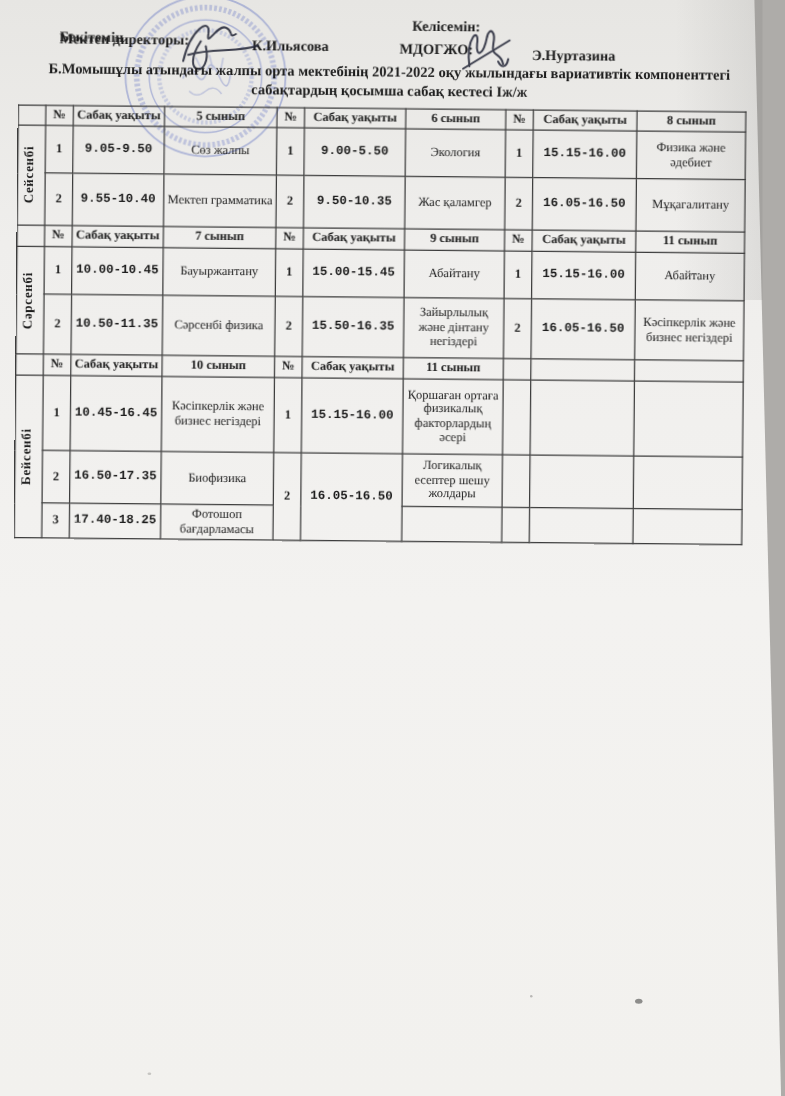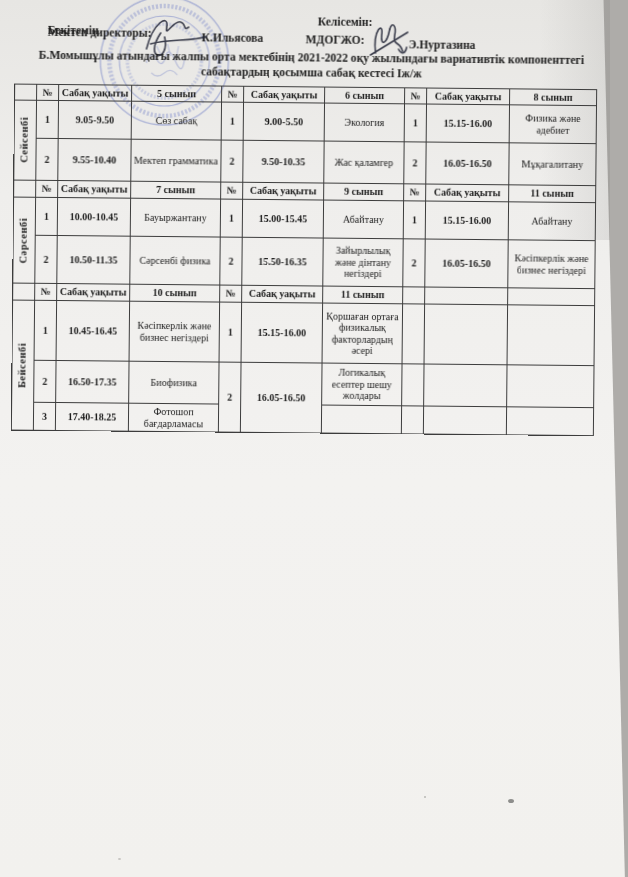--- a/index.html
+++ b/index.html
@@ -32,21 +32,21 @@
     position:absolute;left:15px;top:84px;width:582px;
     border-collapse:collapse;table-layout:fixed;
   }
   table.sched td{
     border:1px solid #3c3c3c;padding:1px 2px;
     font-size:10px;line-height:1.15;text-align:center;vertical-align:middle;
     overflow:hidden;
   }
   td.hcell{font-weight:bold;font-size:10.3px;}
   td.num{font-weight:bold;}
-  td.time{font-weight:bold;}
+  td.time{font-weight:bold;font-family:Liberation Mono, monospace;}
   td.day-cell{padding:0;}
   .day-rot{
     writing-mode:vertical-rl;transform:rotate(180deg);
     margin:0 auto;font-weight:bold;font-size:10.5px;letter-spacing:.5px;
   }
   .speck{position:absolute;border-radius:50%;}
 </style>
 </head>
 <body>
 
@@ -64,23 +64,23 @@
       <path d="M52 72 q4 -14 10 -4 t9 -2 t10 4 t9 -2" stroke-width="1.3" opacity=".8"></path>
       <path d="M57 82 q6 6 13 0 t13 2" stroke-width="1.2" opacity=".7"></path>
       <path d="M62 55 l5 10 m6 -12 l3 12 m8 -10 l-2 11" stroke-width="1.2" opacity=".7"></path>
     </g>
   </svg>
 
   <div class="hdr" style="left:48px;top:24px">Бекітемін</div>
   <div class="hdr" style="left:48px;top:26px">Мектеп директоры:</div>
   <div class="name" style="left:202px;top:30px">К.Ильясова</div>
 
-  <div class="hdr" style="left:318px;top:13px">Келісемін:</div>
-  <div class="hdr" style="left:306px;top:31px">МДОГЖО:</div>
-  <div class="name" style="left:409px;top:35px">Э.Нуртазина</div>
+  <div class="hdr" style="left:330px;top:13px">Келісемін:</div>
+  <div class="hdr" style="left:320px;top:31px">МДОГЖО:</div>
+  <div class="name" style="left:426px;top:35px">Э.Нуртазина</div>
 
   <svg class="sig" style="left:141px;top:10px" width="72" height="48" viewBox="0 0 72 48">
     <g fill="none" stroke="#242738" stroke-width="1.6" stroke-linecap="round">
       <path d="M6 38 C 12 12, 28 2, 26 16 C 24 28, 33 8, 40 11 C 46 13, 42 20, 48 16"></path>
       <path d="M20 22 C 2 50, 30 52, 24 26"></path>
       <path d="M10 33 C 30 27, 50 31, 66 25"></path>
     </g>
   </svg>
   <svg class="sig" style="left:366px;top:16px" width="48" height="42" viewBox="0 0 48 42">
     <g fill="none" stroke="#242738" stroke-width="1.6" stroke-linecap="round">
@@ -122,21 +122,21 @@
       <td class="hcell">№</td>
       <td class="hcell">Сабақ уақыты</td>
       <td class="hcell">8 сынып</td>
     </tr>
     <tr style="height:38px">
       <td class="day-cell" rowspan="2">
             <div class="day-rot">Сейсенбі</div>
           </td>
       <td class="num">1</td>
       <td class="time">9.05-9.50</td>
-      <td>Сөз сабақ</td>
+      <td>Сөз жалпы</td>
       <td class="num">1</td>
       <td class="time">9.00-5.50</td>
       <td>Экология</td>
       <td class="num">1</td>
       <td class="time">15.15-16.00</td>
       <td>Физика және әдебиет</td>
     </tr>
     <tr style="height:42px">
       <td class="num">2</td>
       <td class="time">9.55-10.40</td>

